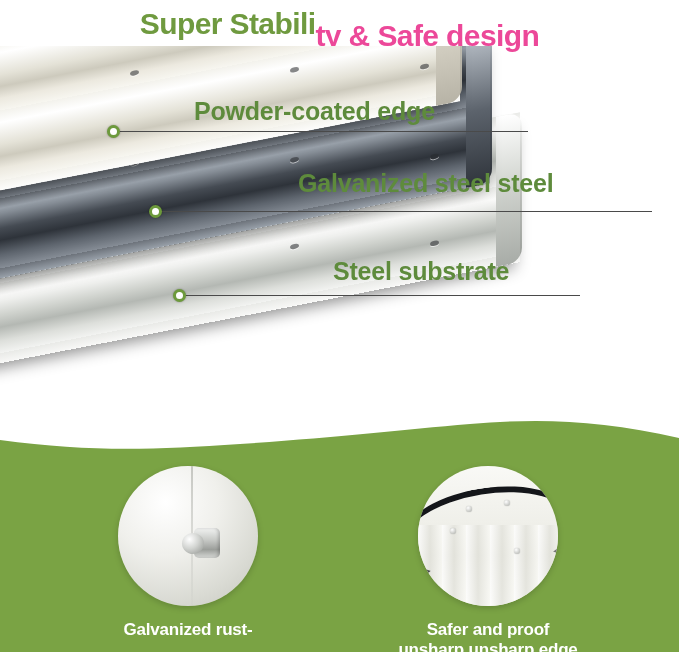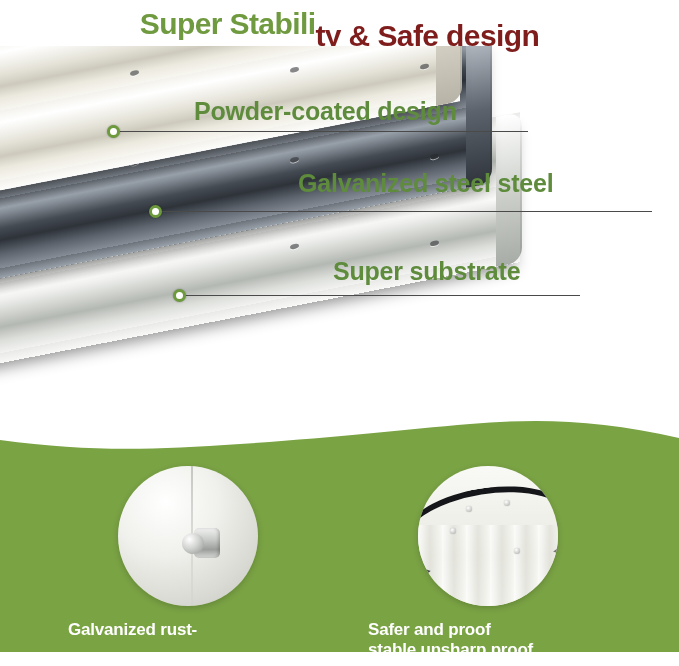--- a/index.html
+++ b/index.html
@@ -32,21 +32,21 @@
     justify-content: center;
     white-space: nowrap;
   }
   .title-text {
     font-size: 30px;
     font-weight: 700;
     letter-spacing: -0.6px;
     line-height: 1;
   }
   .title-green { color: #6f9a3f; }
-  .title-dark  { color: #7f1d1d; margin-top: 24px; }
+  .title-dark  { color: #ec4899; margin-top: 24px; }
 
   
   .panel-stage {
     position: absolute;
     left: 0;
     top: 46px;
     width: 679px;
     height: 400px;
     overflow: hidden;
   }
@@ -168,20 +168,21 @@
     top: 400px;
     width: 679px;
     height: 266px;
   }
   .green-band svg { display: block; }
 
   
   .feature {
     position: absolute;
     width: 240px;
+    text-align: center;
   }
   .feature-photo {
     position: relative;
     width: 140px;
     height: 140px;
     margin: 0 auto;
     border-radius: 50%;
     overflow: hidden;
     box-shadow: 0 2px 6px rgba(0,0,0,0.18);
   }
@@ -310,33 +311,33 @@
       <div class="hole" style="left:230px; top:56px;"></div>
       <div class="hole" style="left:390px; top:84px;"></div>
       <div class="hole" style="left:520px; top:106px;"></div>
       <div class="sheet-shadow"></div>
     </div>
   </div>
 
   <div class="callout" style="left:0; top:0;">
     <div class="callout-line" style="left:118px; top:131px; width:410px;"></div>
     <div class="callout-dot" style="left:107px; top:125px;"></div>
-    <div class="callout-text" style="left:194px; top:99px;">Powder-coated design</div>
+    <div class="callout-text" style="left:194px; top:99px;">Powder-coated edge</div>
   </div>
 
   <div class="callout" style="left:0; top:0;">
     <div class="callout-line" style="left:160px; top:211px; width:492px;"></div>
     <div class="callout-dot" style="left:149px; top:205px;"></div>
     <div class="callout-text" style="left:298px; top:171px;">Galvanized steel steel</div>
   </div>
 
   <div class="callout" style="left:0; top:0;">
     <div class="callout-line" style="left:184px; top:295px; width:396px;"></div>
     <div class="callout-dot" style="left:173px; top:289px;"></div>
-    <div class="callout-text" style="left:333px; top:259px;">Super substrate</div>
+    <div class="callout-text" style="left:333px; top:259px;">Steel substrate</div>
   </div>
 
   <div class="green-band">
     <svg width="679" height="266" viewBox="0 0 679 266" xmlns="http://www.w3.org/2000/svg">
       <path d="M0,40 C90,52 150,50 240,44 C330,38 400,30 470,24 C540,18 600,20 679,38 L679,266 L0,266 Z" fill="#7aa344"></path>
     </svg>
   </div>
 
   <div class="feature" style="left:68px; top:466px;">
     <div class="feature-photo photo-bolt">
@@ -355,17 +356,17 @@
     <div class="feature-photo photo-edge">
       <div class="edge-ribs"></div>
       <div class="edge-trim"></div>
       <div class="edge-rivet" style="left:48px; top:40px;"></div>
       <div class="edge-rivet" style="left:86px; top:34px;"></div>
       <div class="edge-rivet" style="left:32px; top:62px;"></div>
       <div class="edge-rivet" style="left:96px; top:82px;"></div>
     </div>
     <div class="feature-caption">
       <span>Safer and proof</span>
-      <span>stable unsharp proof</span>
+      <span>unsharp unsharp edge</span>
     </div>
   </div>
 
 </div>
 
 </body></html>

